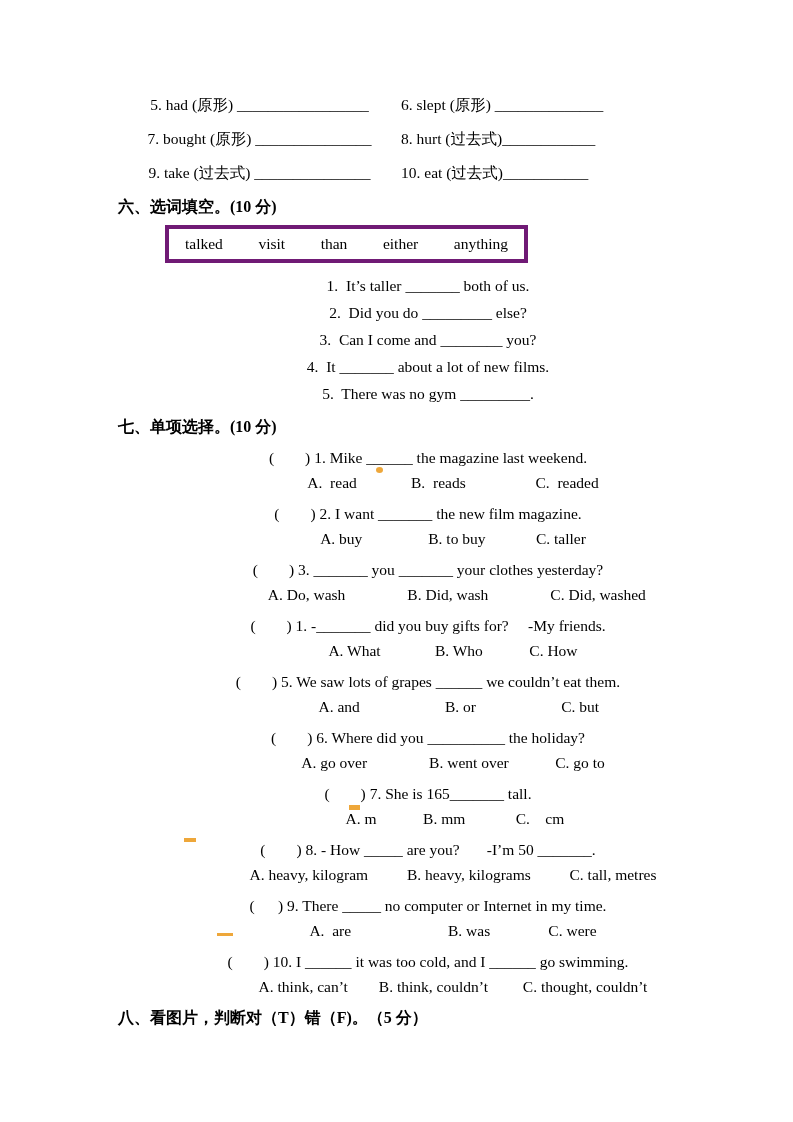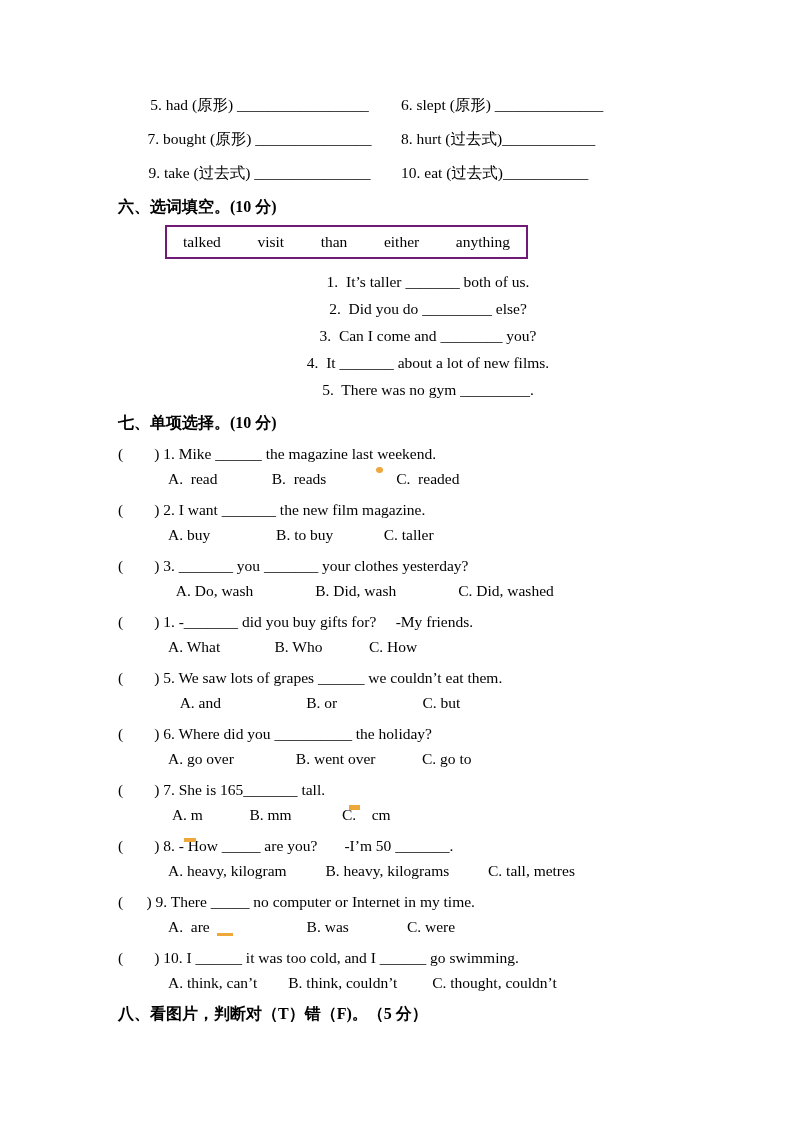--- a/index.html
+++ b/index.html
@@ -27,33 +27,33 @@
   .sec-title {
     font-size: 16px;
     font-weight: 700;
     line-height: 19px;
     margin-top: 12px;
   }
 
   .word-box {
     width: 363px;
     margin: 9px 0 0 47px;
-    border: 2px solid #701a75;
+    border: 4px solid #701a75;
     padding: 5px 16px 6px 16px;
     display: flex;
     justify-content: space-between;
     font-size: 15.5px;
     line-height: 19px;
   }
 
   .fill-list { margin-top: 14px; font-size: 15.5px; }
   .fill-list .line { line-height: 18px; margin-bottom: 9px; text-align: center; }
 
   .sec7-title { margin-top: 14px; }
-  .mc-list { margin-top: 12px; font-size: 15.5px; }
+  .mc-list { margin-top: 12px; font-size: 15.5px; text-align: center; }
   .mc { margin-bottom: 12px; }
   .mc .stem { line-height: 19px; }
   .mc .opts { margin-top: 6px; margin-left: 50px; line-height: 19px; }
 
   .sec8-title { margin-top: 6px; }
 
   .mark { position: absolute; display: block; }
 </style>
 </head>
 <body>

